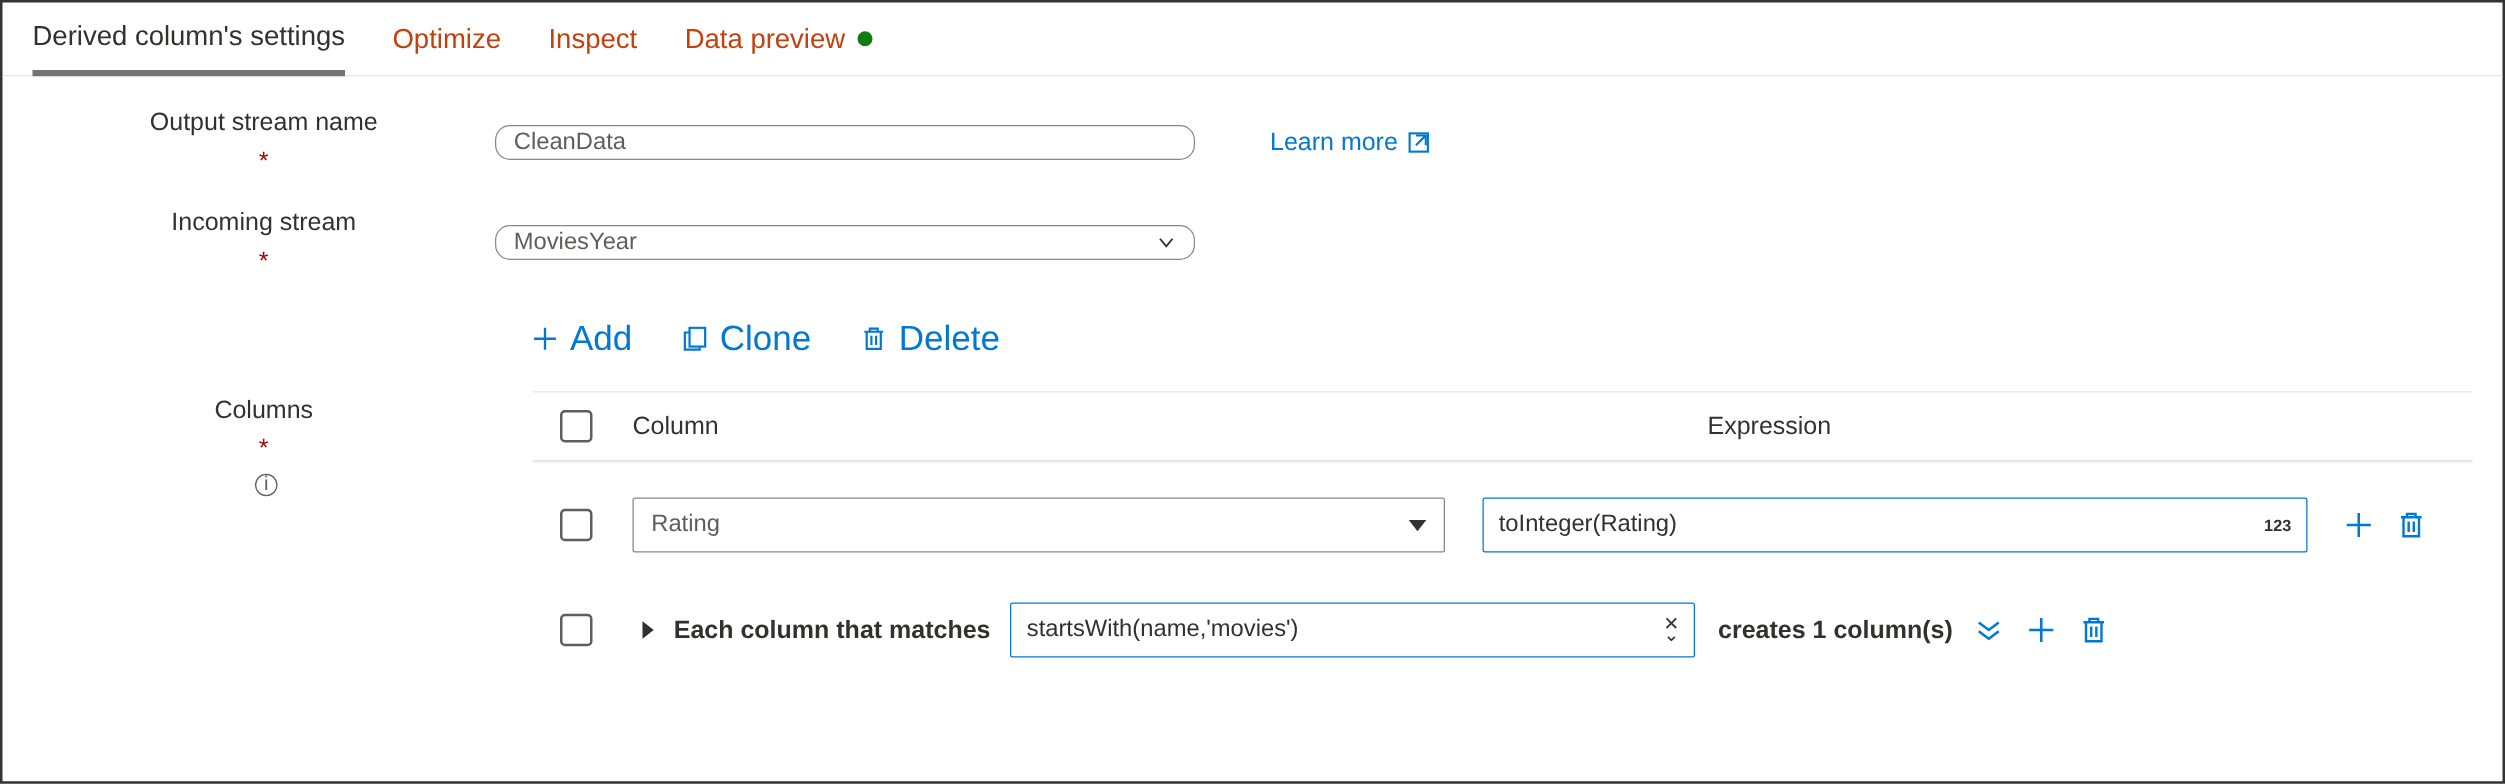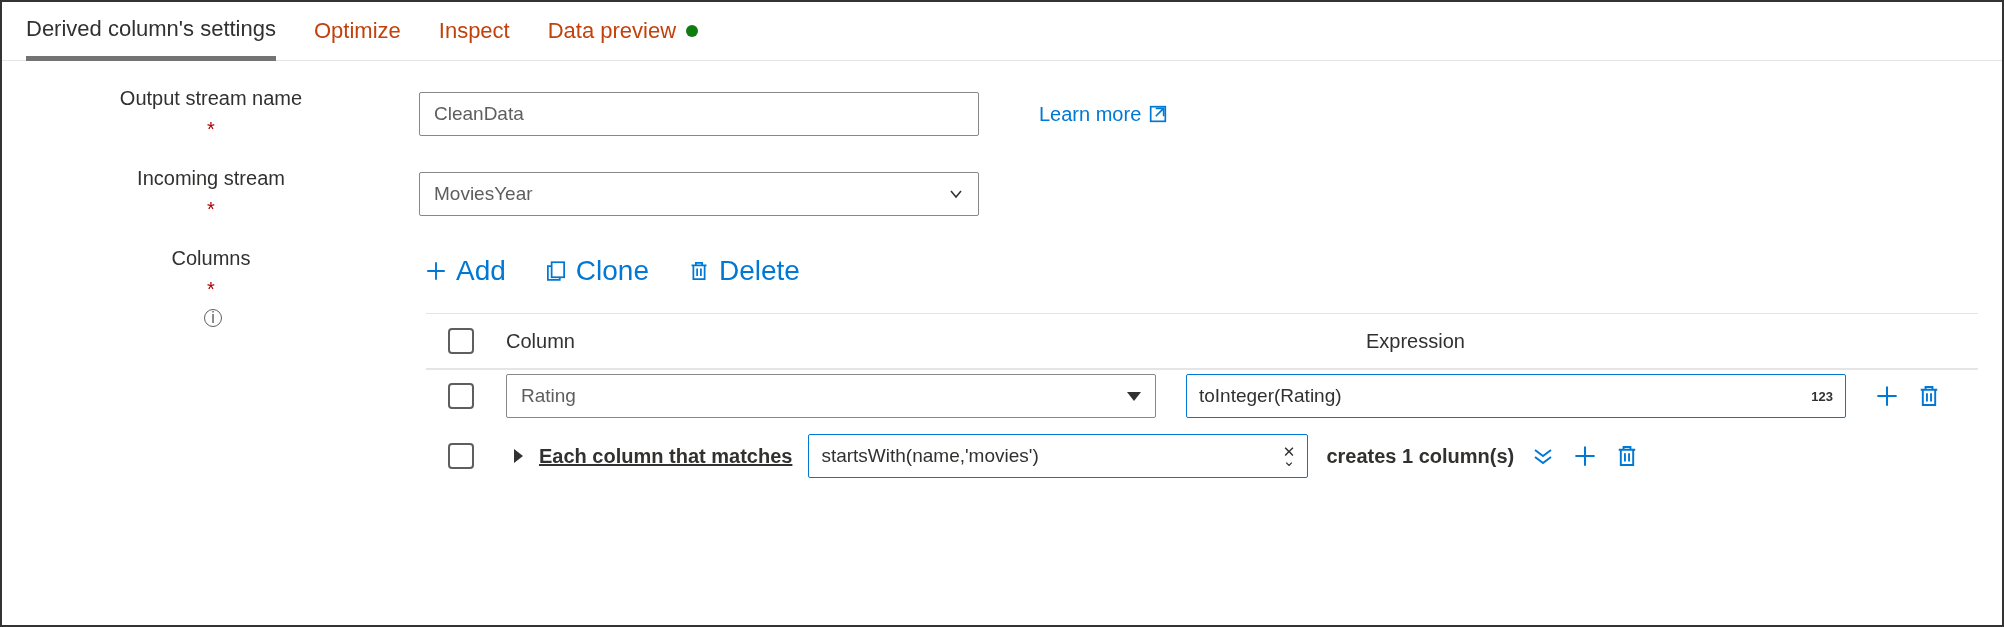--- a/index.html
+++ b/index.html
@@ -38,60 +38,59 @@
   
   
   .body { padding: 26px 24px; }
   .row { display: flex; align-items: center; margin-bottom: 26px; }
   .label-col { width: 370px; font-size: 20px; color: #323130; display:flex; align-items:center; gap:8px;flex-direction:column; }
   .req { color: #a80000; }
   .info-icon { font-size: 16px; color:#605e5c; border:1px solid #605e5c; border-radius:50%; width:18px; height:18px; display:inline-flex; align-items:center; justify-content:center; margin-left:4px;}
   
   .text-input, .select-input {
     width: 560px;
-    height: 44px;
+    height: 28px;
     border: 1px solid #8a8886;
-    border-radius: 2px;
+    border-radius: 12px;
     padding: 0 14px;
     font-size: 19px;
     color: #605e5c;
     display:flex; align-items:center; justify-content:space-between;
     background:#fff;
-    margin-left:23px;
   }
   .text-input input { border:none; outline:none; width:100%; font-size:19px; color:#605e5c; background:transparent;}
   
   .learn-more { margin-left: 60px; color: #0078d4; display:flex; align-items:center; gap:8px; font-size:20px; cursor:pointer;}
   
   
   .toolbar { display:flex; gap:40px; margin-left:0; align-items:center; font-size:28px; color:#0078d4; padding:8px 0 16px 0; }
   .toolbar-item { display:flex; align-items:center; gap:10px; cursor:pointer; }
   .toolbar-sep { border-top:1px solid #e5e5e5; margin-top:10px;}
   .table-header { display:flex; align-items:center; padding: 14px 0; border-bottom:1px solid #e5e5e5; font-weight:400; font-size:20px; }
   .chk-col { width:70px; display:flex; justify-content:center;}
   .col-column { width:840px; padding-left:10px;}
   .col-expr { flex:1; padding-left:30px;}
   
   .checkbox { width:26px; height:26px; border:2px solid #605e5c; border-radius:4px; background:#fff; cursor:pointer;}
   
-  .table-row { display:flex; align-items:center; padding: 4px 0; }
+  .table-row { display:flex; align-items:center; padding: 28px 0; }
   
   .column-select { width:650px; height:44px; border:1px solid #8a8886; border-radius:2px; padding:0 14px; display:flex; align-items:center; justify-content:space-between; font-size:19px; color:#605e5c; background:#fff; margin-left:10px;}
   .caret-down { width:0; height:0; border-left:7px solid transparent; border-right:7px solid transparent; border-top:9px solid #323130;}
   
   .expr-input { width:660px; height:44px; border:1px solid #0078d4; border-radius:2px; padding:0 12px; display:flex; align-items:center; justify-content:space-between; font-size:19px; color:#323130; margin-left:30px; background:#fff;}
   .type-badge { font-size:13px; font-weight:700; color:#323130;}
   
   .row-actions { display:flex; gap:20px; margin-left:30px; align-items:center; color:#0078d4;}
   
   .pattern-row { display:flex; align-items:center; padding: 12px 0; }
-  .pattern-label { font-weight:700; font-size:20px; margin-left:16px;text-decoration:underline;}
+  .pattern-label { font-weight:700; font-size:20px; margin-left:16px;}
   .expand-tri { width:0; height:0; border-top:7px solid transparent; border-bottom:7px solid transparent; border-left:9px solid #323130; margin-left:18px; cursor:pointer;}
   
-  .pattern-expr-input { width:500px; height:44px; border:1px solid #0078d4; border-radius:2px; padding:0 12px; display:flex; align-items:center; justify-content:space-between; font-size:19px; color:#323130; margin-left:16px; background:#fff;}
+  .pattern-expr-input { width:548px; height:44px; border:1px solid #0078d4; border-radius:2px; padding:0 12px; display:flex; align-items:center; justify-content:space-between; font-size:19px; color:#323130; margin-left:16px; background:#fff;}
   .x-chevron { color:#323130; font-size:15px; display:flex; flex-direction:column; align-items:center; line-height:9px;}
   
   .creates-label { font-weight:700; font-size:20px; margin-left:18px;}
   
   
   svg { display:block; }
   
   .left-content-col { width:400px; }
   .right-content-col { flex:1; display:flex; flex-direction:column;}
 </style>
@@ -135,21 +134,21 @@
       <div class="select-input">
         <span>MoviesYear</span>
         <svg width="16" height="16" viewBox="0 0 16 16">
           <path d="M3 5 L8 11 L13 5" fill="none" stroke="#323130" stroke-width="1.5"></path>
         </svg>
       </div>
     </div>
 
     <div style="display:flex;">
       <div class="left-content-col">
-        <div class="label-col" style="">
+        <div class="label-col" style="margin-top:70px;">
           <span>Columns</span>
           <span class="req">*</span>
           <span class="info-icon">i</span>
         </div>
       </div>
 
       <div class="right-content-col">
         <div class="toolbar">
           <div class="toolbar-item">
             <svg width="20" height="20" viewBox="0 0 16 16">

